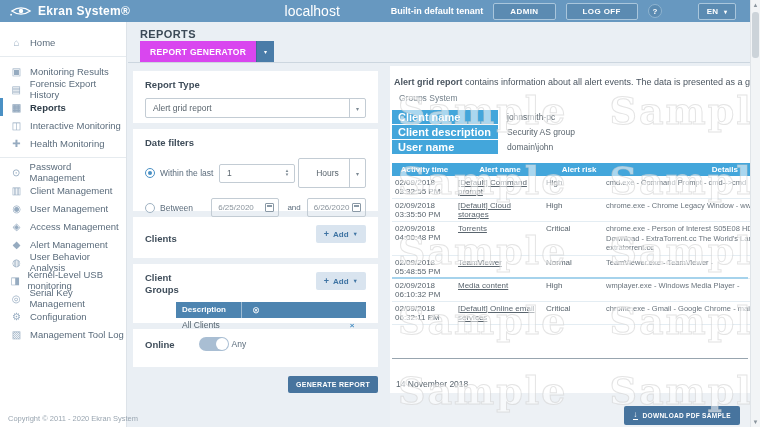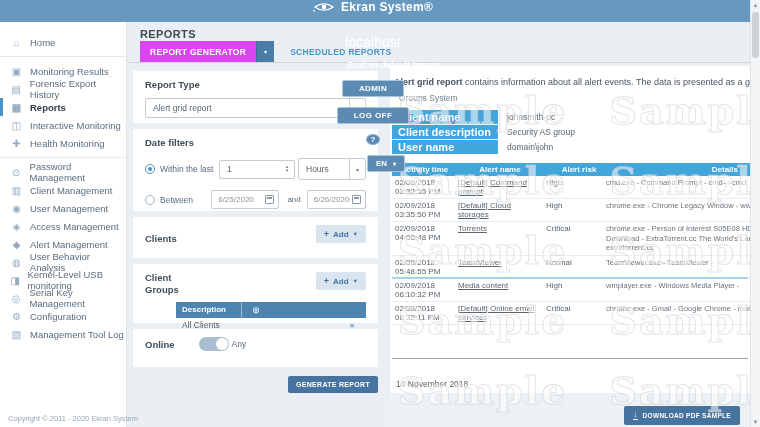--- a/index.html
+++ b/index.html
@@ -2,21 +2,21 @@
 <html><head>
 <meta charset="utf-8">
 <style>
   * { box-sizing: border-box; margin: 0; padding: 0; }
   html,body { width:760px; height:427px; overflow:hidden; }
   body { font-family:"Liberation Sans", sans-serif; background:#eaeff4; }
   .app { position:relative; width:760px; height:427px; background:#eaeff4; overflow:hidden; }
 
   
   .topbar { position:absolute; top:0; left:0; right:0; height:22px; background:#6798c0;
-            display:flex; align-items:center; padding:0 24px 0 10px; gap:10px; z-index:6; color:#fff;flex-direction:column; }
+            display:flex; align-items:center; padding:0 24px 0 10px; gap:10px; z-index:6; color:#fff; }
   .brand { display:flex; align-items:center; gap:6px; font-size:12px; font-weight:bold; letter-spacing:.3px; }
   .eye { display:flex; align-items:center; }
   .topbar .spacer { flex:1; }
   .host { font-size:14px; }
   .tenant { font-size:9px; font-weight:bold;margin-left:41px; }
   .hbtn { background:#5b8bb2; border:1px solid #a9c6dc; color:#fff; font-size:8px; font-weight:bold;
           padding:3px 16px; border-radius:2px; letter-spacing:.4px; cursor:pointer; }
   .help { width:14px; height:14px; border-radius:50%; background:#5b8bb2; border:1px solid #8fb4d0;
           display:flex; align-items:center; justify-content:center; font-size:8px; font-weight:bold; cursor:pointer; }
   .lang { background:#5b8bb2; border:1px solid #a9c6dc; color:#fff; font-size:8px; font-weight:bold;
@@ -235,21 +235,20 @@
       <span>Management Tool Log</span>
     </div>
     <div class="copyright">Copyright © 2011 - 2020 Ekran System</div>
   </div>
 
   <div class="main">
     <div class="page-title">REPORTS</div>
     <div class="tabbar">
       <div class="tab-active">REPORT GENERATOR</div>
       <div class="tab-caret">▾</div>
-      <div class="tab-inactive">SCHEDULED REPORTS</div>
     </div>
 
     <div class="form-col">
 
       <div class="card" style="height:52px;">
         <div class="flabel">Report Type</div>
         <div class="select">
           <span class="val">Alert grid report</span>
           <span class="sel-caret">▾</span>
         </div>
@@ -262,21 +261,21 @@
             <span class="radio checked"></span>
             <span>Within the last</span>
           </span>
           <div class="num-input">
             <span class="val">1</span>
             <span class="stepper">
               <span>▲</span>
               <span>▼</span>
             </span>
           </div>
-          <div class="select hours-select" style="margin-top:0;height:22px;">
+          <div class="select hours-select" style="margin-top:0;height:30px;text-align:center;">
             <span class="val">Hours</span>
             <span class="sel-caret">▾</span>
           </div>
         </div>
         <div class="frow">
           <span class="radio-wrap">
             <span class="radio"></span>
             <span>Between</span>
           </span>
           <div class="date-input">

